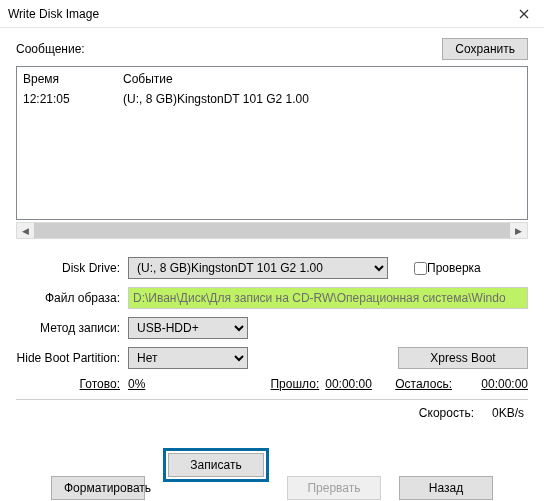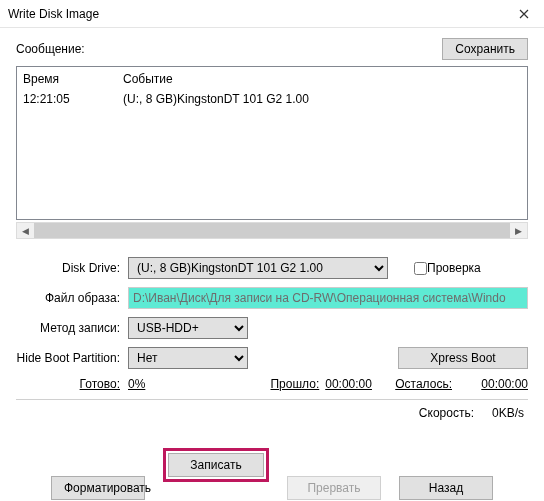--- a/index.html
+++ b/index.html
@@ -111,21 +111,21 @@
     background: #e1e1e1;
     height: 22px;
     font-size: 12px;
     font-family: inherit;
     padding: 0 4px;
   }
   .form-select.wide { width: 260px; }
   .form-select.mid { width: 120px; }
   .form-readonly {
     border: 1px solid #cccccc;
-    background: #5eead4;
+    background: #bef264;
     color: #6d6d6d;
     height: 22px;
     line-height: 20px;
     padding: 0 4px;
     font-size: 12px;
     flex: 1;
     white-space: nowrap;
     overflow: hidden;
   }
   .check-wrap {
@@ -163,21 +163,21 @@
     justify-content: center;
     gap: 18px;
     align-items: center;
   }
   .action-btn {
     width: 94px;
     height: 24px;
     margin-top: 46px;
   }
   .highlight-wrap {
-    border: 3px solid #be185d;
+    border: 3px solid #0369a1;
     padding: 2px;
     display: inline-flex;
   }
   .highlight-wrap .action-btn {
     width: 96px;
     margin: 0;
   }
 </style>
 </head>
 <body>

